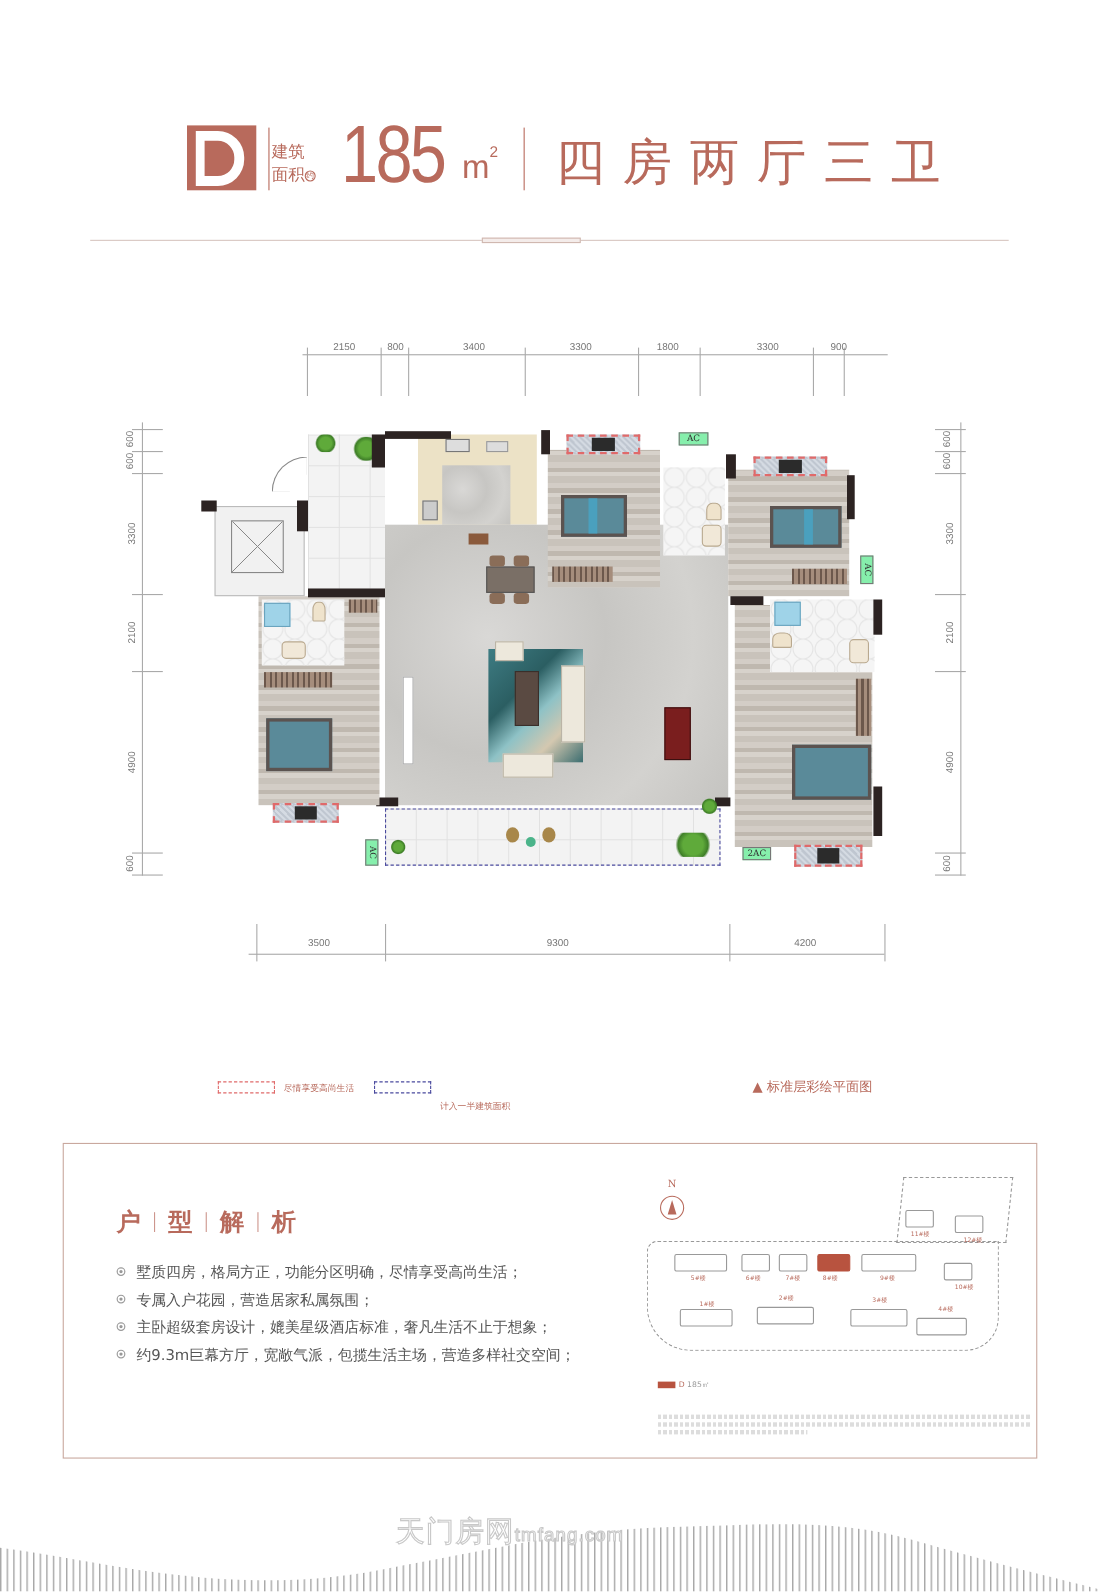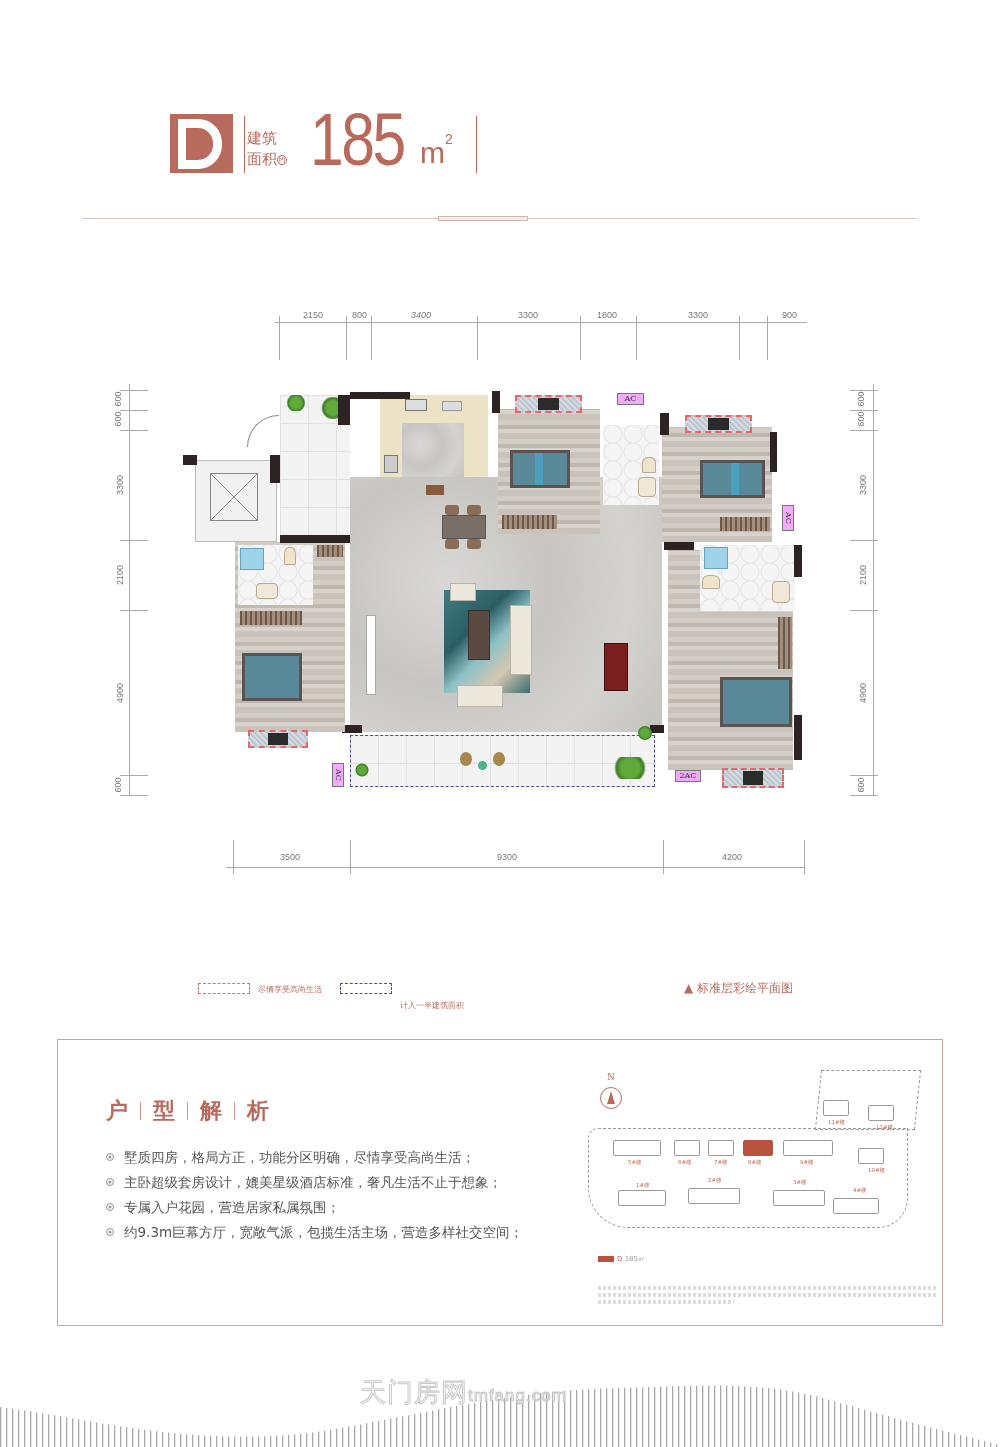--- a/index.html
+++ b/index.html
@@ -33,21 +33,21 @@
   .marble { background: radial-gradient(circle at 30% 40%, #d9d8d6 0, #c7c6c3 40%, #d3d2cf 70%, #c4c3c0 100%); }
   .tile { background-color: #f3f3f3; background-image: linear-gradient(#e1e1e1 1px, transparent 1px), linear-gradient(90deg, #e1e1e1 1px, transparent 1px); background-size: 28px 28px; }
   .hex { background-color: #f5f5f5; background-image: radial-gradient(circle, transparent 8px, #e4e4e4 9px, transparent 10px); background-size: 20px 18px; }
   .kitchen-c { background: #ece2c6; }
   .wall { position: absolute; background: #2c2322; }
   .bed { position: absolute; background: #5a8a99; border: 3px solid #5b5350; }
   .bed .runner { position: absolute; background: #4aa0be; }
   .closet { position: absolute; background: repeating-linear-gradient(90deg, #6c584c 0 2px, #a58d7c 2px 5px); }
   .window-box { position: absolute; border: 2px dashed #e06a6a; background: repeating-linear-gradient(45deg,#bfc6d0 0 2px,#d5dbe3 2px 4px); }
   .window-box .ac { position: absolute; left: 33%; top: 1px; width: 34%; height: calc(100% - 2px); background: #2b2b2b; }
-  .ac-label { position: absolute; font-size: 8px; color: #333; font-family: "DejaVu Serif", serif; border: 1px solid #777; text-align: center; background: #f0abfc; }
+  .ac-label { position: absolute; font-size: 8px; color: #333; font-family: "DejaVu Serif", serif; border: 1px solid #777; text-align: center; background: #86efac; }
   .door-arc { position: absolute; border: 1px solid #888; border-radius: 0 100% 0 0; border-left: none; border-bottom: none; }
   .shower { position: absolute; background: #9fd3e8; border: 1px solid #6aa4be; }
   .toilet { position: absolute; background: #efe3cc; border: 1px solid #b9a98f; border-radius: 40% 40% 10% 10%; }
   .sink { position: absolute; background: #f1e8d8; border: 1px solid #b9a98f; border-radius: 4px; }
   .plant { position: absolute; background: radial-gradient(circle, #5faa3a 0 40%, #3f7f28 60%, transparent 70%); }
   .balcony { position: absolute; border: 1px dashed #4a4a9e; }
   .rug { position: absolute; background: linear-gradient(135deg, #3e7c83 0%, #2b5e62 35%, #8ec2c6 55%, #d4c8b0 75%, #3b6d70 100%); }
   .sofa { position: absolute; background: #ede8dc; border: 1px solid #bbb4a6; }
   .ctable { position: absolute; background: #5a4a42; border: 1px solid #3a2f2a; }
   .dtable { position: absolute; background: #7a6f66; border: 1px solid #555; }
@@ -93,41 +93,42 @@
     <div class="d-letter"></div>
   </div>
   <div class="vsep" style="left:244px; top:116px; height:57px;"></div>
   <div class="area-label">
     <div>建筑</div>
     <div><span>面积</span><span class="circ">约</span></div>
   </div>
   <div class="area-num">185</div>
   <div class="area-unit"><span>m</span><sup>2</sup></div>
   <div class="vsep" style="left:476px; top:116px; height:57px;"></div>
+  <div class="layout-title">四房两厅三卫</div>
   <div class="hdr-rule"></div>
   <div class="hdr-tab"></div>
 </div>
 
 <div>
   <div class="dim-line" style="left:275px; top:322px; width:532px; height:1px;"></div>
   <div class="dim-line" style="left:279px; top:316px; width:1px; height:44px;"></div>
   <div class="dim-line" style="left:346px; top:316px; width:1px; height:44px;"></div>
   <div class="dim-line" style="left:371px; top:316px; width:1px; height:44px;"></div>
   <div class="dim-line" style="left:477px; top:316px; width:1px; height:44px;"></div>
   <div class="dim-line" style="left:580px; top:316px; width:1px; height:44px;"></div>
   <div class="dim-line" style="left:636px; top:316px; width:1px; height:44px;"></div>
   <div class="dim-line" style="left:739px; top:316px; width:1px; height:44px;"></div>
   <div class="dim-line" style="left:767px; top:316px; width:1px; height:44px;"></div>
   <div class="dim-text" style="left:303px; top:310px;">2150</div>
   <div class="dim-text" style="left:352px; top:310px;">800</div>
-  <div class="dim-text" style="left:411px; top:310px;font-style:italic;">3400</div>
+  <div class="dim-text" style="left:421px; top:310px;">3400</div>
   <div class="dim-text" style="left:518px; top:310px;">3300</div>
   <div class="dim-text" style="left:597px; top:310px;">1800</div>
   <div class="dim-text" style="left:688px; top:310px;">3300</div>
-  <div class="dim-text" style="left:782px; top:310px;">900</div>
+  <div class="dim-text" style="left:755px; top:310px;">900</div>
 </div>
 
 <div>
   <div class="dim-line" style="left:226px; top:867px; width:578px; height:1px;"></div>
   <div class="dim-line" style="left:233px; top:840px; width:1px; height:34px;"></div>
   <div class="dim-line" style="left:350px; top:840px; width:1px; height:34px;"></div>
   <div class="dim-line" style="left:663px; top:840px; width:1px; height:34px;"></div>
   <div class="dim-line" style="left:804px; top:840px; width:1px; height:34px;"></div>
   <div class="dim-text" style="left:280px; top:852px;">3500</div>
   <div class="dim-text" style="left:497px; top:852px;">9300</div>
@@ -284,22 +285,22 @@
     <span>户</span>
       <span class="sep"></span>
     <span>型</span>
       <span class="sep"></span>
     <span>解</span>
       <span class="sep"></span>
     <span>析</span>
   </div>
   <ul class="features">
     <li><span class="bullet"></span><span>墅质四房，格局方正，功能分区明确，尽情享受高尚生活；</span></li>
+    <li><span class="bullet"></span><span>专属入户花园，营造居家私属氛围；</span></li>
     <li><span class="bullet"></span><span>主卧超级套房设计，媲美星级酒店标准，奢凡生活不止于想象；</span></li>
-    <li><span class="bullet"></span><span>专属入户花园，营造居家私属氛围；</span></li>
     <li><span class="bullet"></span><span>约9.3m巨幕方厅，宽敞气派，包揽生活主场，营造多样社交空间；</span></li>
   </ul>
 
   <div class="site-map">
     <div class="compass-n">N</div>
     <div class="compass">
         <div class="arrow"></div>
       </div>
     <div class="site-boundary" style="left:10px; top:68px; width:320px; height:100px; border-radius:10px 0 30px 40px;"></div>
     <div class="site-boundary" style="left:240px; top:10px; width:100px; height:60px; transform:skewX(-6deg);"></div>

